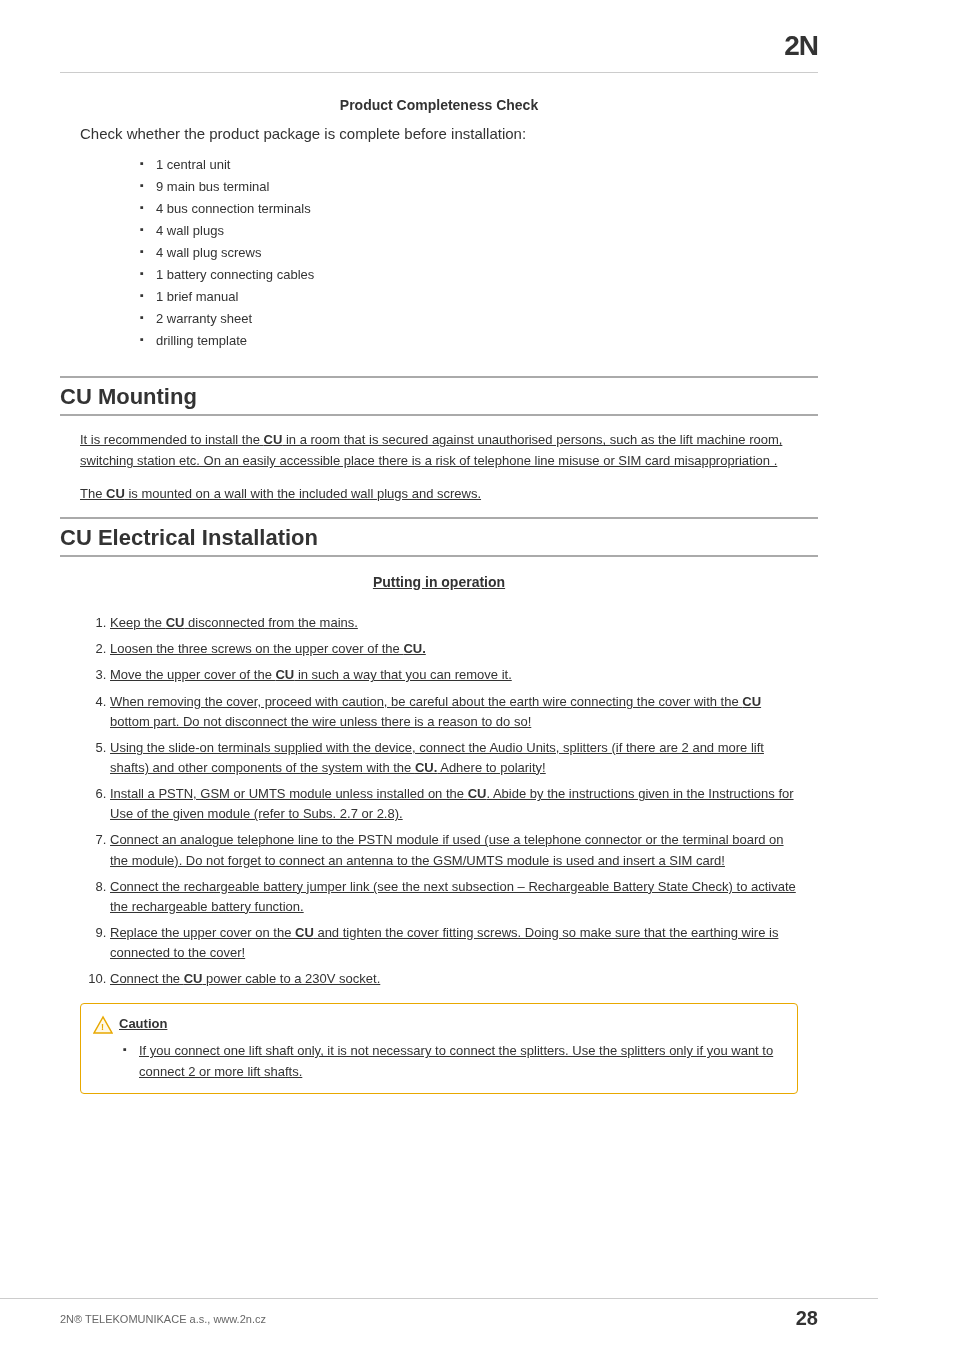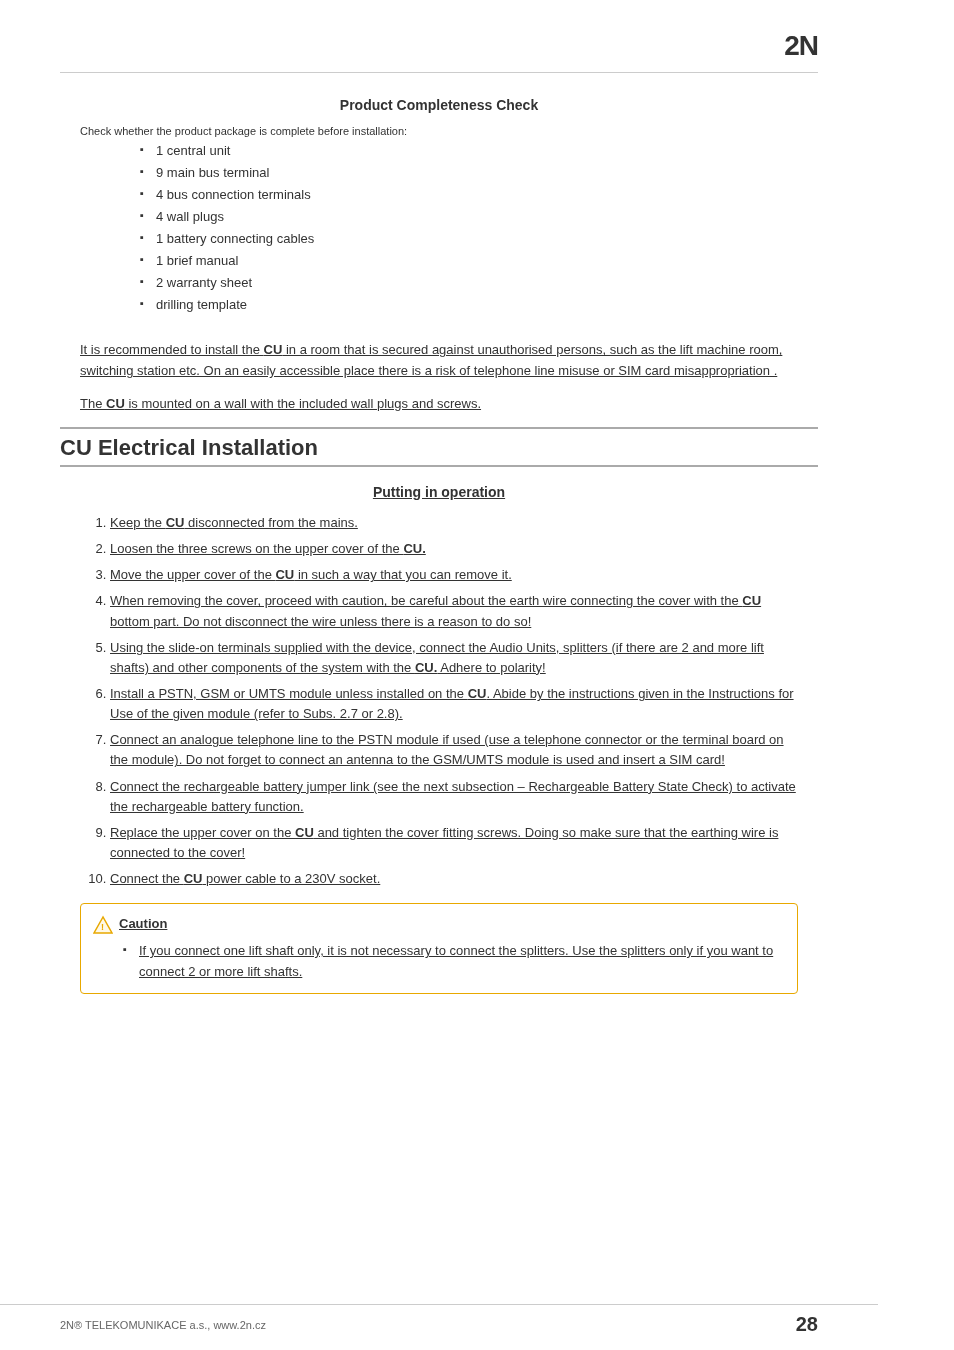--- a/index.html
+++ b/index.html
@@ -46,21 +46,22 @@
     }
 
     .section-title-small {
       font-size: 14px;
       font-weight: bold;
       text-align: center;
       margin-bottom: 10px;
     }
 
     .intro-text {
-      font-size: 11px;
+      font-size: 15px;
+      margin-bottom: 8px;
       line-height: 1.5;
     }
 
     .bullet-list {
       list-style: none;
       padding-left: 60px;
       margin-bottom: 12px;
     }
 
     .bullet-list li {
@@ -167,21 +168,21 @@
       position: absolute;
       left: 0;
       top: 0;
       font-size: 11px;
       color: #333;
     }
 
     
     .footer {
       position: absolute;
-      bottom: 14px;
+      bottom: 20px;
       left: 0;
       right: 0;
       display: flex;
       justify-content: space-between;
       align-items: center;
       padding: 0 60px;
       border-top: 1px solid #ccc;
       padding-top: 8px;
     }
 
@@ -208,42 +209,46 @@
 
   <div class="section-block">
     <div class="section-title-small">Product Completeness Check</div>
     <p class="intro-text">Check whether the product package is complete before installation:</p>
     <ul class="bullet-list">
 
     <li>1 central unit</li>
         <li>9 main bus terminal</li>
         <li>4 bus connection terminals</li>
         <li>4 wall plugs</li>
+        <li>4 wall plug screws</li>
         <li>1 battery connecting cables</li>
         <li>1 brief manual</li>
         <li>2 warranty sheet</li>
         <li>drilling template</li>
       </ul>
   </div>
 
   <div class="major-section">
+    <div class="major-section-header">
+      <span class="major-section-title">CU Mounting</span>
+    </div>
     <div class="section-body">
 
     <p>It is recommended to install the <strong>CU</strong> in a room that is secured against unauthorised persons, such as the lift machine room, switching station etc. On an easily accessible place there is a risk of telephone line misuse or SIM card misappropriation .</p>
         <p>The <strong>CU</strong> is mounted on a wall with the included wall plugs and screws.</p>
       </div>
   </div>
 
   <div class="major-section">
     <div class="major-section-header">
       <span class="major-section-title">CU Electrical Installation</span>
     </div>
     <div class="section-body">
       <div class="section-title-small" style="text-align:center;">Putting in operation</div>
-      <ol class="numbered-list" style="margin-top:10px;">
+      <ol class="numbered-list" style="margin-top:20px;">
 
       <li>Keep the <b>CU</b> disconnected from the mains.</li>
           <li>Loosen the three screws on the upper cover of the <b>CU.</b></li>
           <li>Move the upper cover of the <b>CU</b> in such a way that you can remove it.</li>
           <li>When removing the cover, proceed with caution, be careful about the earth wire connecting the cover with the <b>CU</b> bottom part. Do not disconnect the wire unless there is a reason to do so!</li>
           <li>Using the slide-on terminals supplied with the device, connect the Audio Units, splitters (if there are 2 and more lift shafts) and other components of the system with the <b>CU.</b> Adhere to polarity!</li>
           <li>Install  a PSTN, GSM or UMTS module unless installed on the <b>CU</b>. Abide by the instructions given in the Instructions for Use of the given module (refer to Subs. 2.7 or 2.8).</li>
           <li>Connect an analogue telephone line to the PSTN module if used (use a telephone connector or the terminal board on the module). Do not forget to connect an antenna to the GSM/UMTS module is used and insert a SIM card!</li>
           <li>Connect the rechargeable battery jumper link (see the next subsection – Rechargeable Battery State Check) to activate the rechargeable battery function.</li>
           <li>Replace the upper cover on the <b>CU</b> and tighten the cover fitting screws. Doing so make sure that the earthing wire is connected to the cover!</li>

